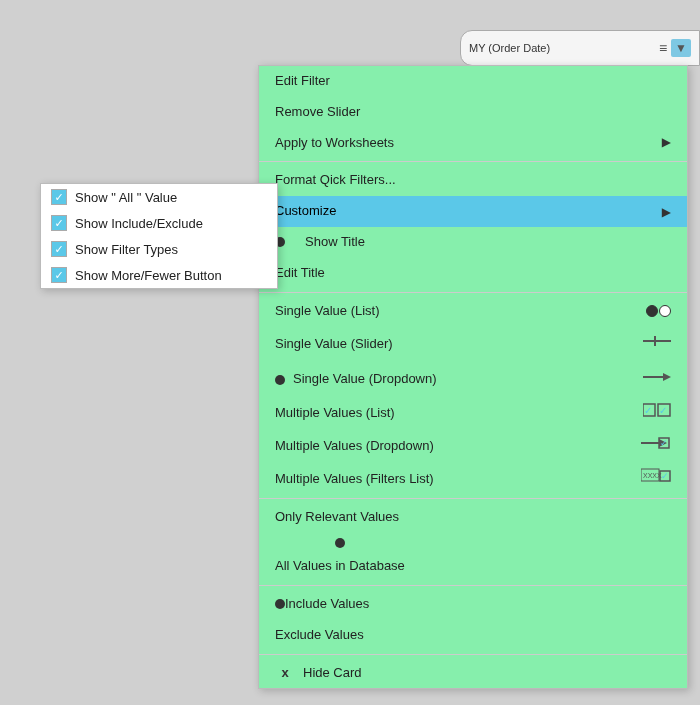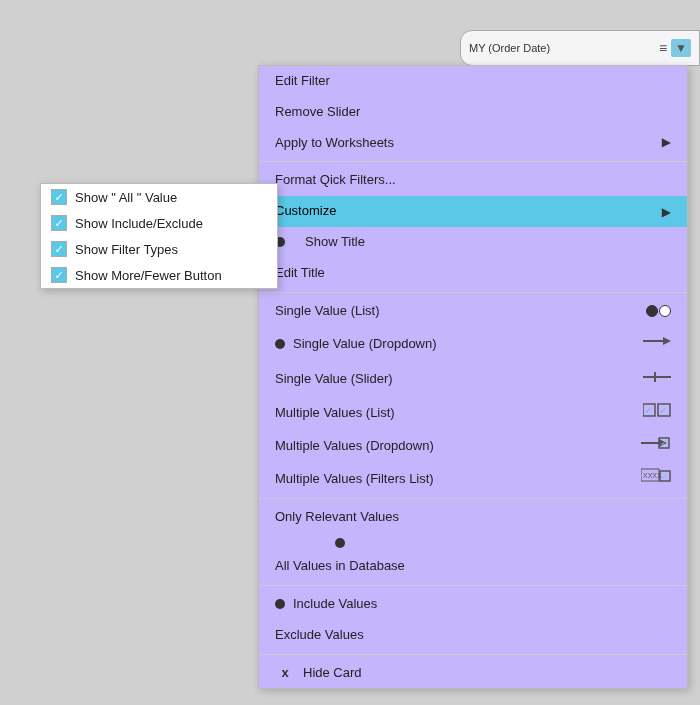--- a/index.html
+++ b/index.html
@@ -51,21 +51,21 @@
       padding: 2px 4px;
       border-radius: 2px;
     }
 
     
     .main-menu {
       position: absolute;
       top: 65px;
       left: 258px;
       width: 430px;
-      background: #c4b5fd;
+      background: #86efac;
       border: 1px solid #bbb;
       box-shadow: 2px 2px 8px rgba(0,0,0,0.2);
     }
 
     .menu-item {
       padding: 5px 16px;
       cursor: pointer;
       display: flex;
       align-items: center;
       justify-content: space-between;
@@ -216,38 +216,38 @@
 
   <div class="menu-item">
     <span>Single Value (List)</span>
     <div class="filter-icon-radio">
       <div class="circle-filled"></div>
       <div class="circle-empty"></div>
     </div>
   </div>
 
   <div class="menu-item">
-    <div style="display:flex;align-items:center;gap:8px;">
-      <span class="bullet-dot"></span>
-      <span>Single Value (Dropdown)</span>
-    </div>
-    <span style="font-size:16px;color:#555;">
-      <svg width="28" height="16" viewBox="0 0 28 16">
-        <line x1="0" y1="8" x2="20" y2="8" stroke="#555" stroke-width="2"></line>
-        <polygon points="20,4 28,8 20,12" fill="#555"></polygon>
-      </svg>
-    </span>
-  </div>
-
-  <div class="menu-item">
     <span>Single Value (Slider)</span>
     <span style="font-size:16px;color:#555;">
       <svg width="28" height="16" viewBox="0 0 28 16">
         <line x1="0" y1="8" x2="28" y2="8" stroke="#555" stroke-width="2"></line>
         <line x1="12" y1="3" x2="12" y2="13" stroke="#555" stroke-width="2"></line>
+      </svg>
+    </span>
+  </div>
+
+  <div class="menu-item">
+    <div style="display:flex;align-items:center;gap:8px;">
+      <span class="bullet-dot"></span>
+      <span>Single Value (Dropdown)</span>
+    </div>
+    <span style="font-size:16px;color:#555;">
+      <svg width="28" height="16" viewBox="0 0 28 16">
+        <line x1="0" y1="8" x2="20" y2="8" stroke="#555" stroke-width="2"></line>
+        <polygon points="20,4 28,8 20,12" fill="#555"></polygon>
       </svg>
     </span>
   </div>
 
   <div class="menu-item">
     <span>Multiple Values (List)</span>
     <span style="font-size:12px;color:#555;">
       <svg width="28" height="16" viewBox="0 0 28 16">
         <rect x="0" y="1" width="12" height="12" fill="none" stroke="#555" stroke-width="1.5"></rect>
         <text x="1" y="11" font-size="10" fill="#5bc8e8">✓</text>
@@ -290,21 +290,21 @@
   <div class="menu-item">
     <div style="display:flex;align-items:center;gap:8px;flex-direction:column;">
       <span class="bullet-dot"></span>
       <span>All Values in Database</span>
     </div>
   </div>
 
   <hr class="menu-divider">
 
   <div class="menu-item">
-    <div style="display:flex;align-items:center;gap:8px;">
+    <div style="display:flex;align-items:center;">
       <span class="bullet-dot"></span>
       <span>Include Values</span>
     </div>
   </div>
 
   <div class="menu-item">
     <span>Exclude Values</span>
   </div>
 
   <hr class="menu-divider">

